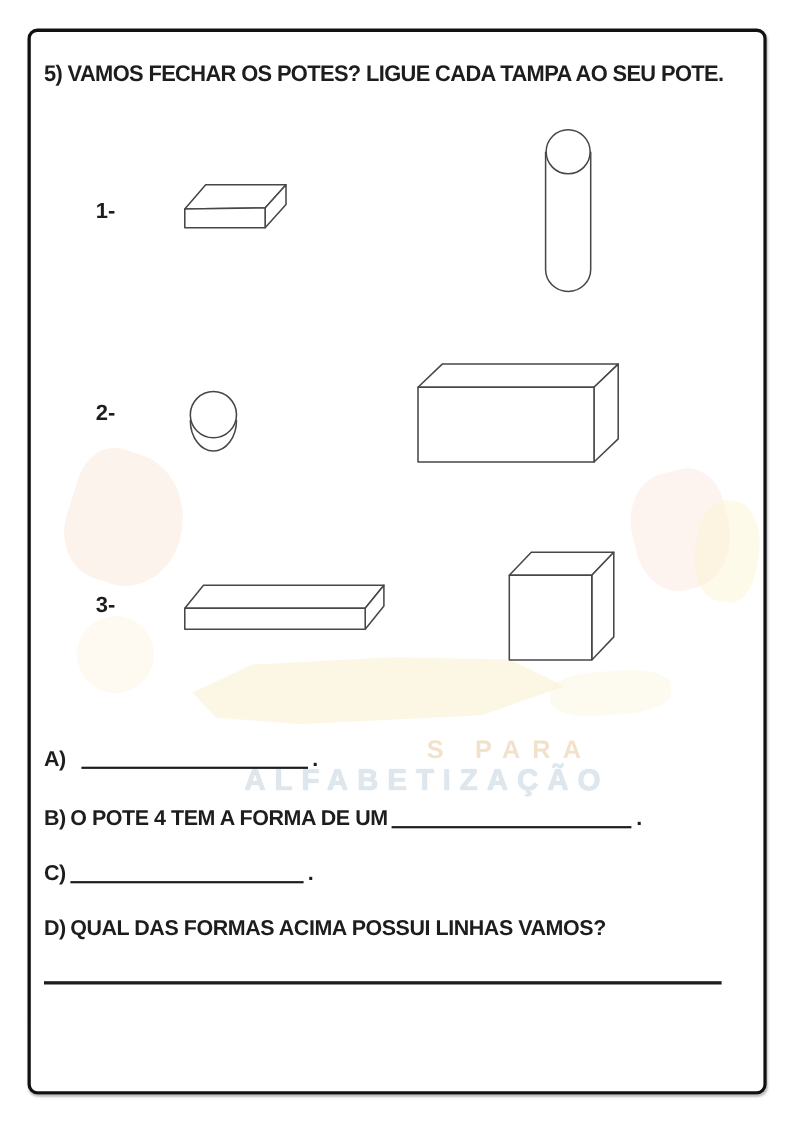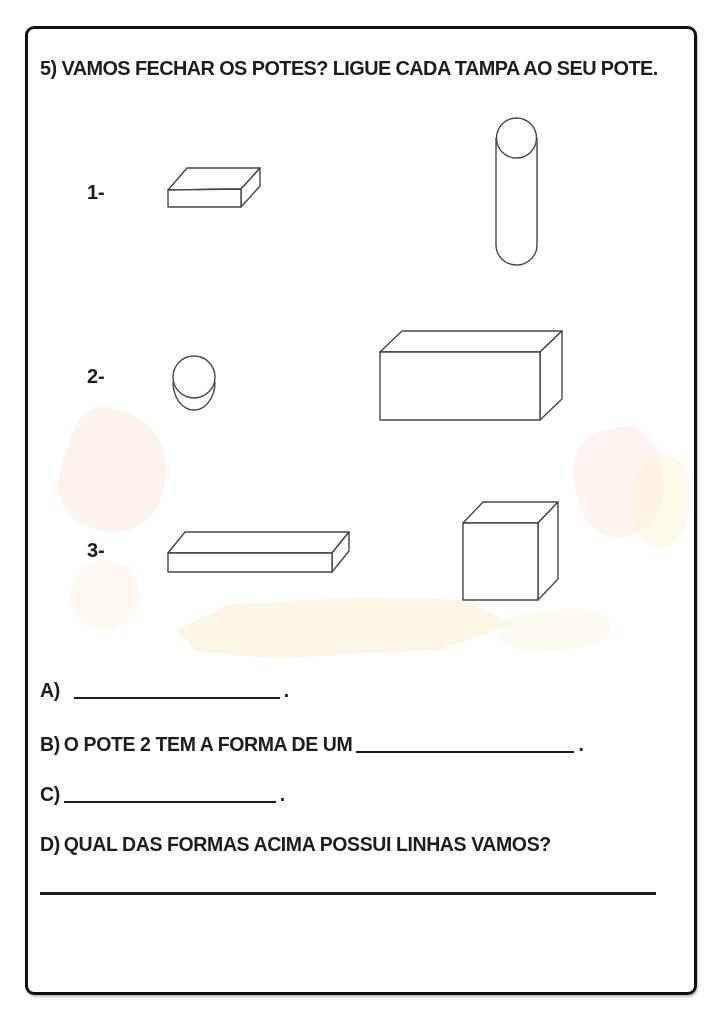--- a/index.html
+++ b/index.html
@@ -104,20 +104,22 @@
 <body>
 
 <div class="page">
 
   <div class="wm wm-b1"></div>
   <div class="wm wm-b2"></div>
   <div class="wm wm-b3"></div>
   <div class="wm wm-b4"></div>
   <div class="wm wm-banner"></div>
   <div class="wm wm-banner2"></div>
+  <div class="wm wm-text1">S PARA</div>
+  <div class="wm wm-text2">ALFABETIZAÇÃO</div>
 
   <div class="frame"></div>
 
   <div class="title">5) VAMOS FECHAR OS POTES? LIGUE CADA TAMPA AO SEU POTE.</div>
 
   <div class="num-label lbl-1">1-</div>
   <svg class="shape shp-lid1" width="102" height="50" viewBox="0 0 102 50">
     <polygon points="4,27 23,5 96,5 77,26"></polygon>
     <polygon points="77,26 96,5 96,23 77,44"></polygon>
     <polygon points="4,27 77,26 77,44 4,44"></polygon>
@@ -151,21 +153,21 @@
   </svg>
 
   <div class="q-row q-a">
     <span class="q-prefix">A)</span>
     <span class="q-blank w-a"></span>
     <span class="q-dot">.</span>
   </div>
 
   <div class="q-row q-b">
     <span class="q-prefix">B)</span>
-    <span class="q-text">O POTE 2 TEM A FORMA DE UM</span>
+    <span class="q-text">O POTE 4 TEM A FORMA DE UM</span>
     <span class="q-blank w-b"></span>
     <span class="q-dot">.</span>
   </div>
 
   <div class="q-row q-c">
     <span class="q-prefix">C)</span>
     <span class="q-blank w-c"></span>
     <span class="q-dot">.</span>
   </div>
 

